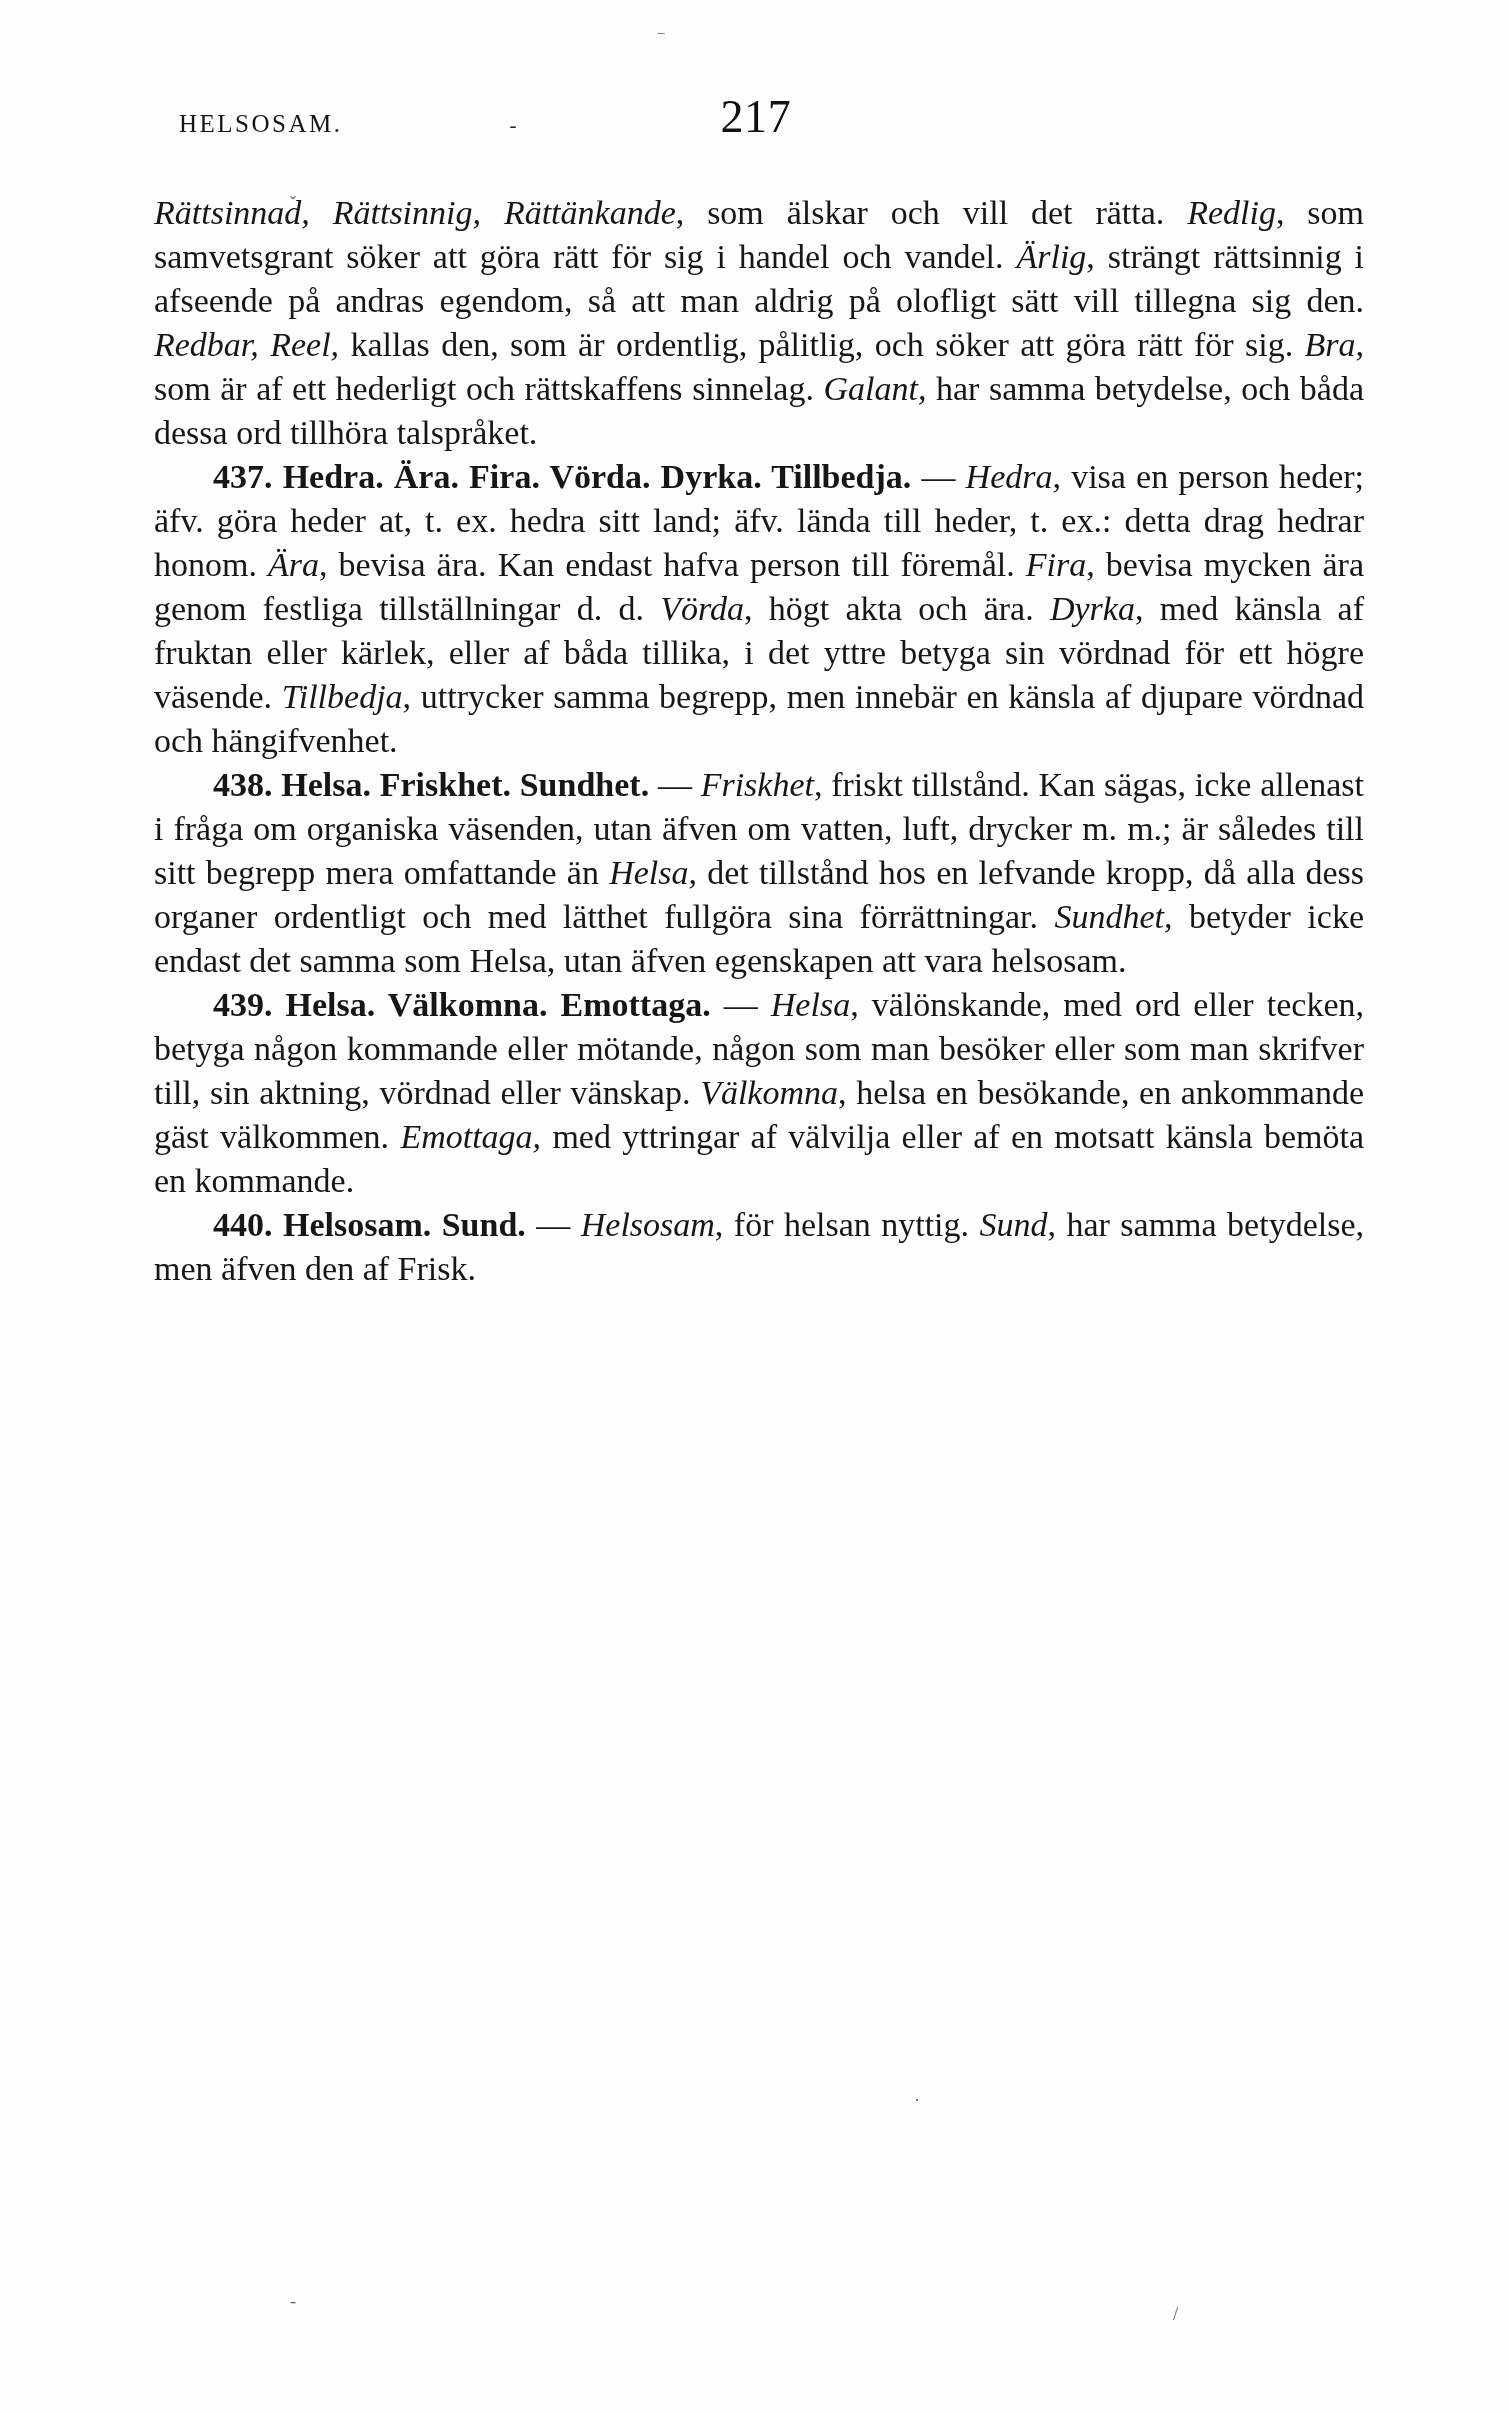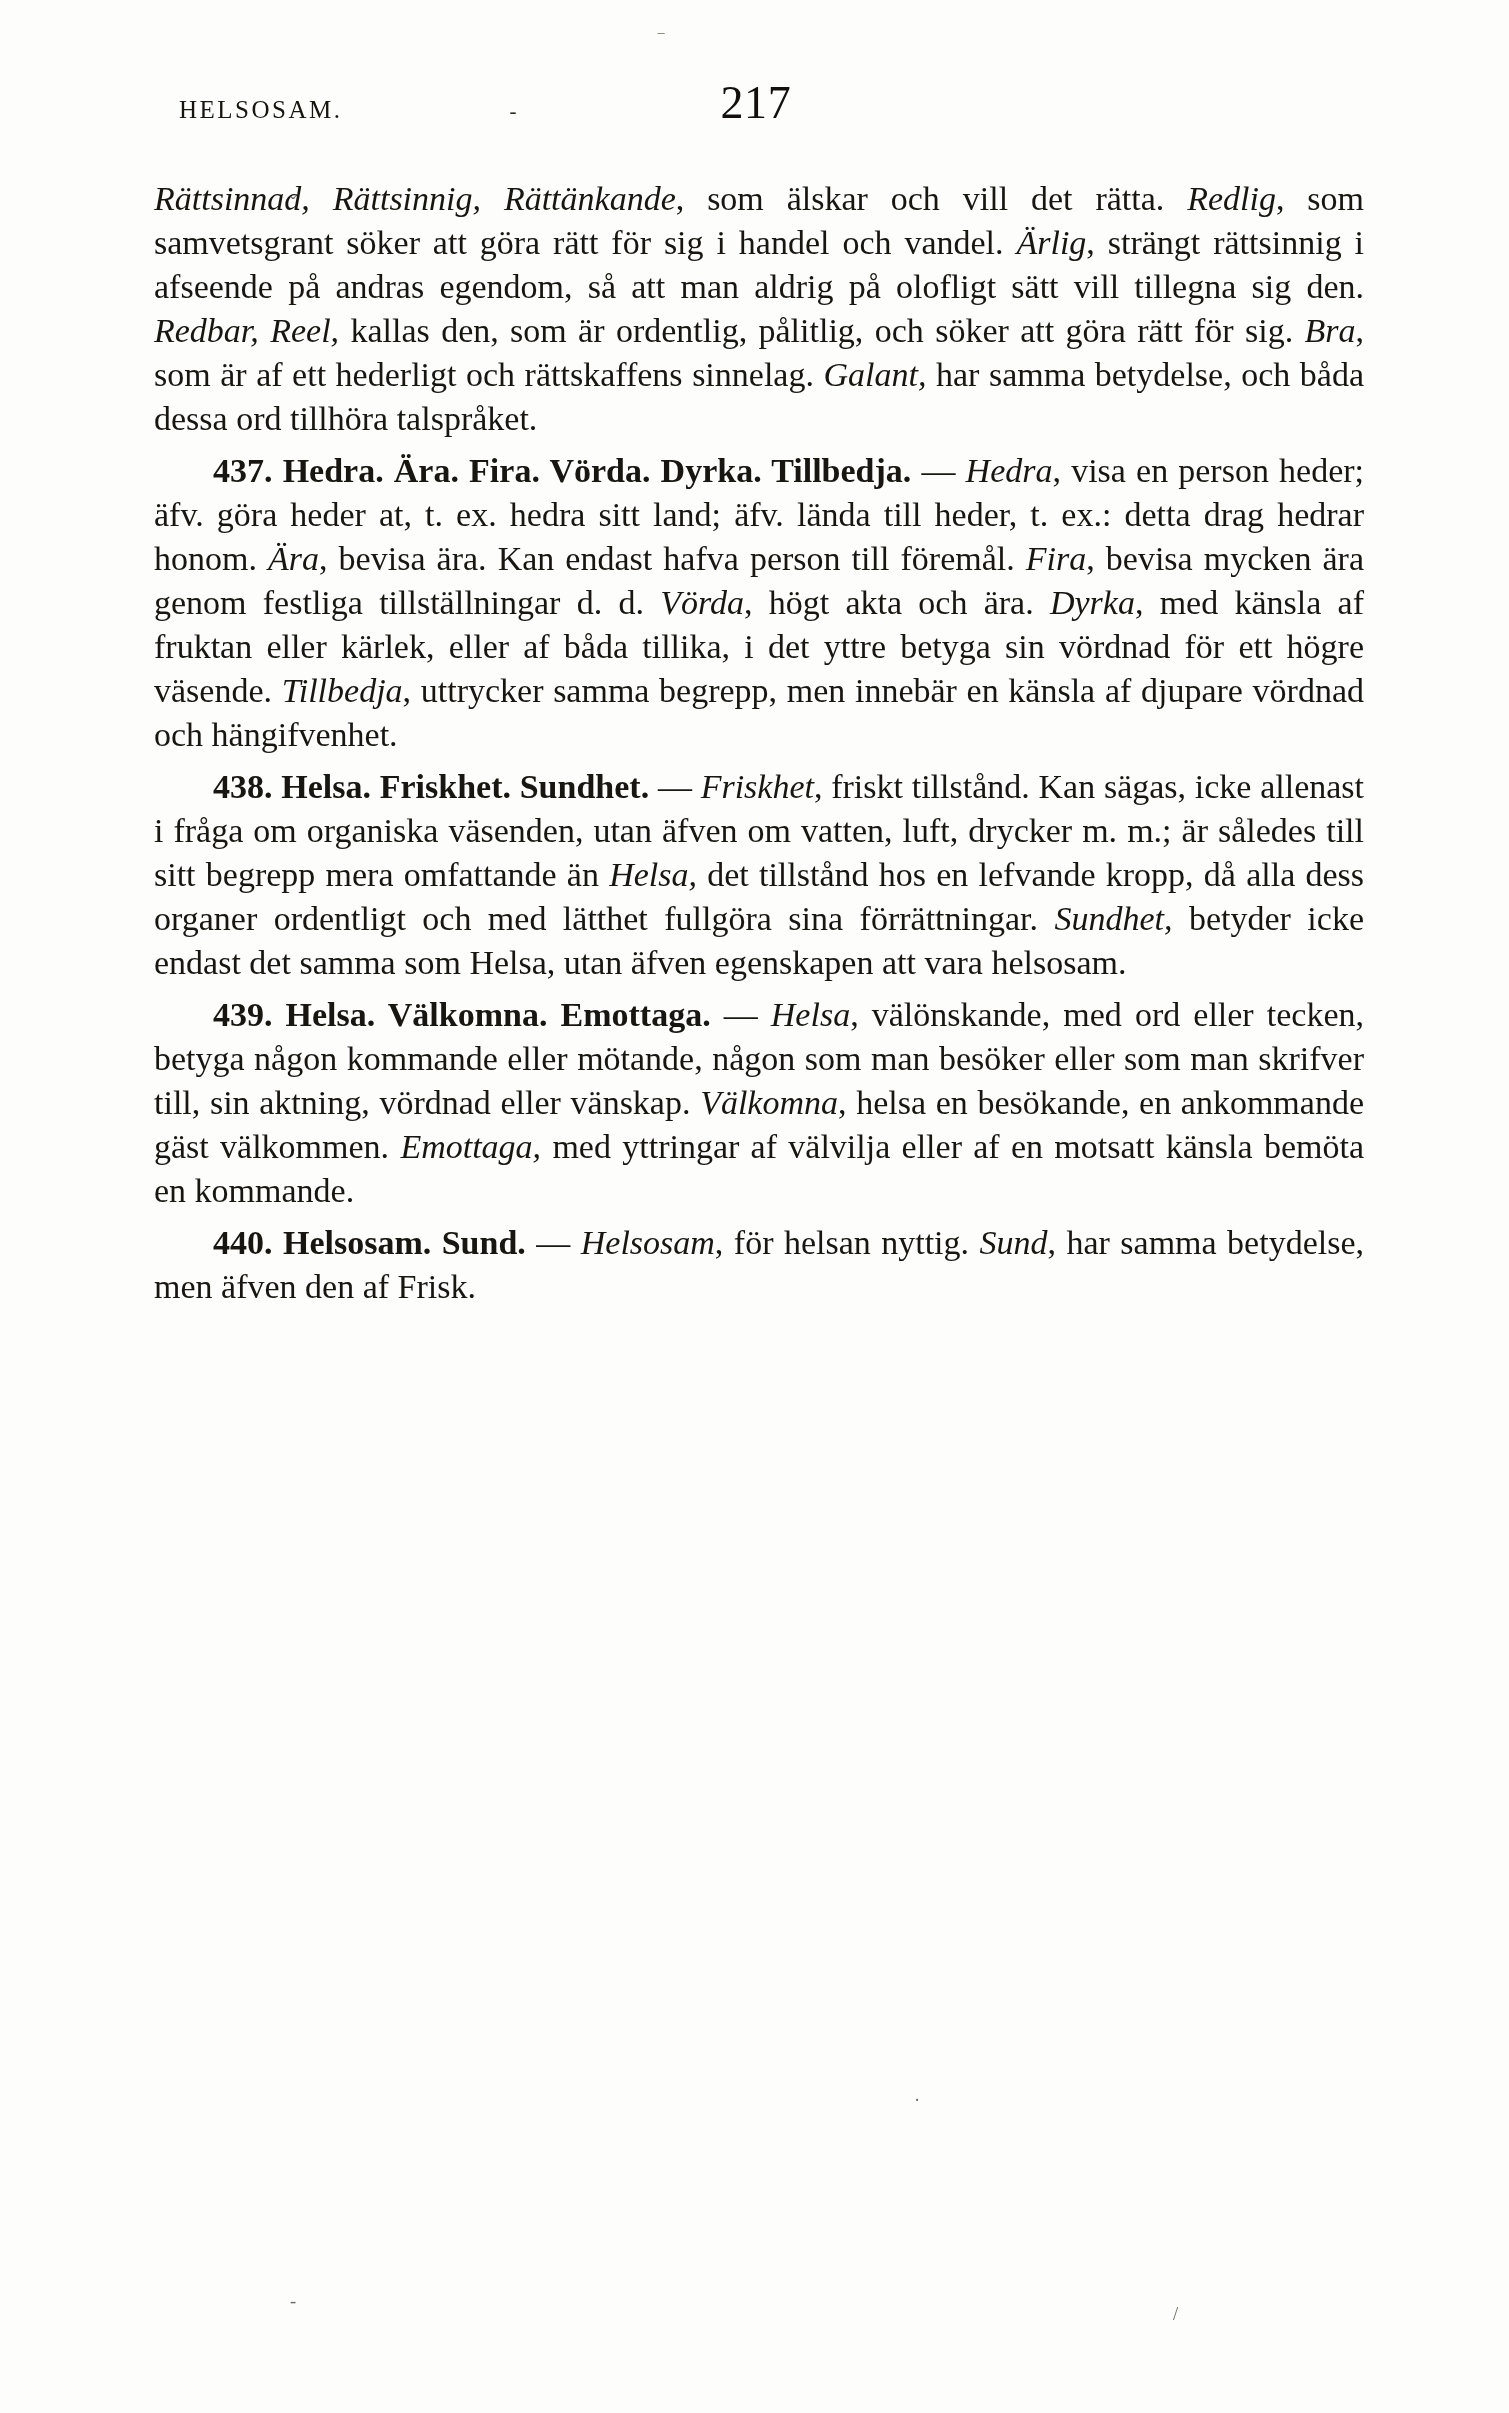--- a/index.html
+++ b/index.html
@@ -18,21 +18,21 @@
   .page {
     position: absolute;
     left: 0; top: 0;
     width: 1509px;
     height: 2413px;
     background: #fdfdfb;
   }
   .content {
     position: absolute;
     left: 154px;
-    top: 76px;
+    top: 90px;
     width: 1210px;
   }
   
   .header-row {
     display: flex;
     align-items: baseline;
     justify-content: flex-start;
     margin-bottom: 48px;
     padding-left: 25px;
   }
@@ -60,21 +60,21 @@
     margin: 0;
     font-size: 34px;
     line-height: 44px;
     text-align: justify;
     text-justify: inter-word;
     color: #181611;
     -webkit-hyphens: none;
     hyphens: none;
   }
   p.para + p.para {
-    margin-top: 8px;
+    margin-top: 0;
   }
   .indent {
     display: inline-block;
     width: 59px;
   }
   i, em {
     font-style: italic;
   }
   b, strong {
     font-weight: bold;

